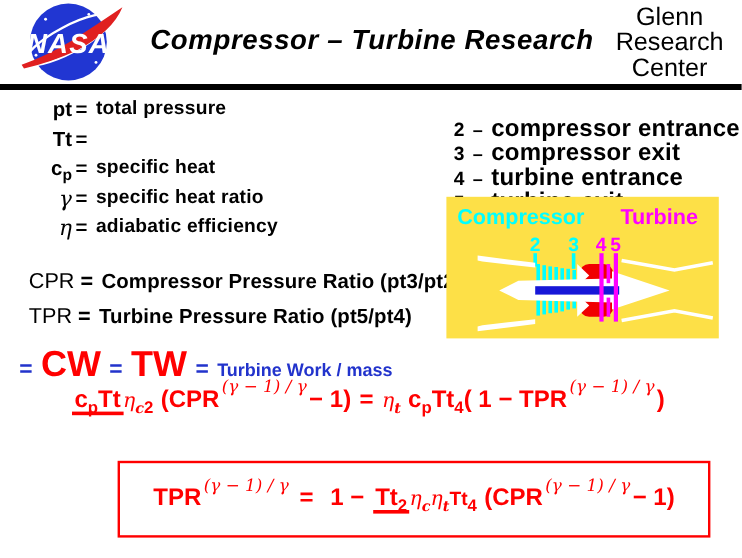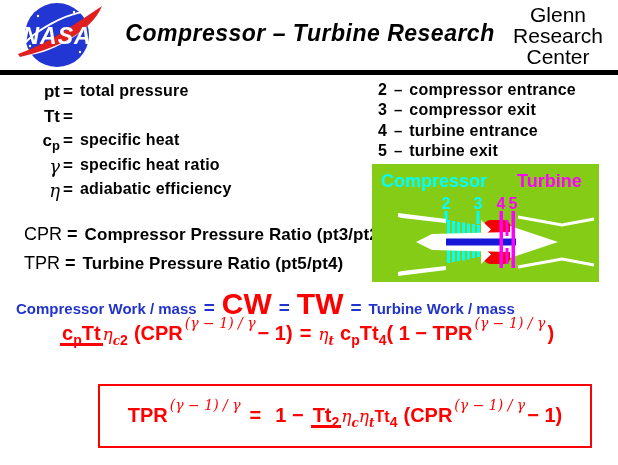--- a/index.html
+++ b/index.html
@@ -30,31 +30,31 @@
   .greek { font-family:"DejaVu Serif", serif; font-style:italic; font-weight:normal; font-size:18px; }
   .def-eq { font-weight:bold; font-size:17px; margin:0 7px 0 3px; }
   .def-desc { font-size:16px; font-weight:bold; letter-spacing:.2px; }
   .ssub { font-size:13px; position:relative; top:4px; font-weight:bold; }
 
   
   .stations { left:374px; top:81px; }
   .st-row { display:flex; align-items:baseline; height:20.3px; white-space:nowrap; font-weight:bold; }
   .st-num { width:13px; text-align:right; font-size:16px; }
   .st-dash { margin:0 7px; font-size:15px; }
-  .st-desc { font-size:16px; letter-spacing:.2px; }
+  .st-desc { font-size:20px; letter-spacing:.2px;margin-top:15px; }
 
   
   .ratios { left:24px; top:224px; }
   .ratio-row { display:flex; align-items:baseline; height:28.5px; white-space:nowrap; }
   .ratio-abbr { font-weight:normal; font-size:18px; }
   .ratio-eq { font-weight:bold; font-size:18px; margin:0 7px 0 5px; }
   .ratio-desc { font-size:17px; font-weight:bold; letter-spacing:.1px; }
 
   
-  .engine { left:372px; top:164px; width:227px; height:118px; background:#84cc16; }
+  .engine { left:372px; top:164px; width:227px; height:118px; background:#fde047; }
 
   
   .workline { left:16px; top:287px; display:flex; align-items:baseline; gap:7px; white-space:nowrap; }
   .wl-label { color:var(--blue); font-size:15px; font-weight:bold; }
   .wl-eq { color:var(--blue); font-size:19px; font-weight:bold; }
   .wl-big { color:var(--red); font-size:30px; font-weight:bold; }
 
   :root { --red:#ff0000; --blue:#2233cc; }
 
   
@@ -212,21 +212,20 @@
     <rect x="133.5" y="56" width="3" height="16"></rect>
     <rect x="133.5" y="84" width="3" height="16"></rect>
   </g>
 
   <polyline points="146,53 190,61 222,55" fill="none" stroke="#ffffff" stroke-width="3"></polyline>
   <polyline points="146,103 190,95 222,101" fill="none" stroke="#ffffff" stroke-width="3"></polyline>
 </svg>
 </div>
 
 <div class="abs workline">
-  <span class="wl-label">Compressor  Work / mass</span>
   <span class="wl-eq">=</span>
   <span class="wl-big">CW</span>
   <span class="wl-eq">=</span>
   <span class="wl-big">TW</span>
   <span class="wl-eq">=</span>
   <span class="wl-label">Turbine  Work / mass</span>
 </div>
 
 <div class="abs eq eq1">
   <span class="frac">

